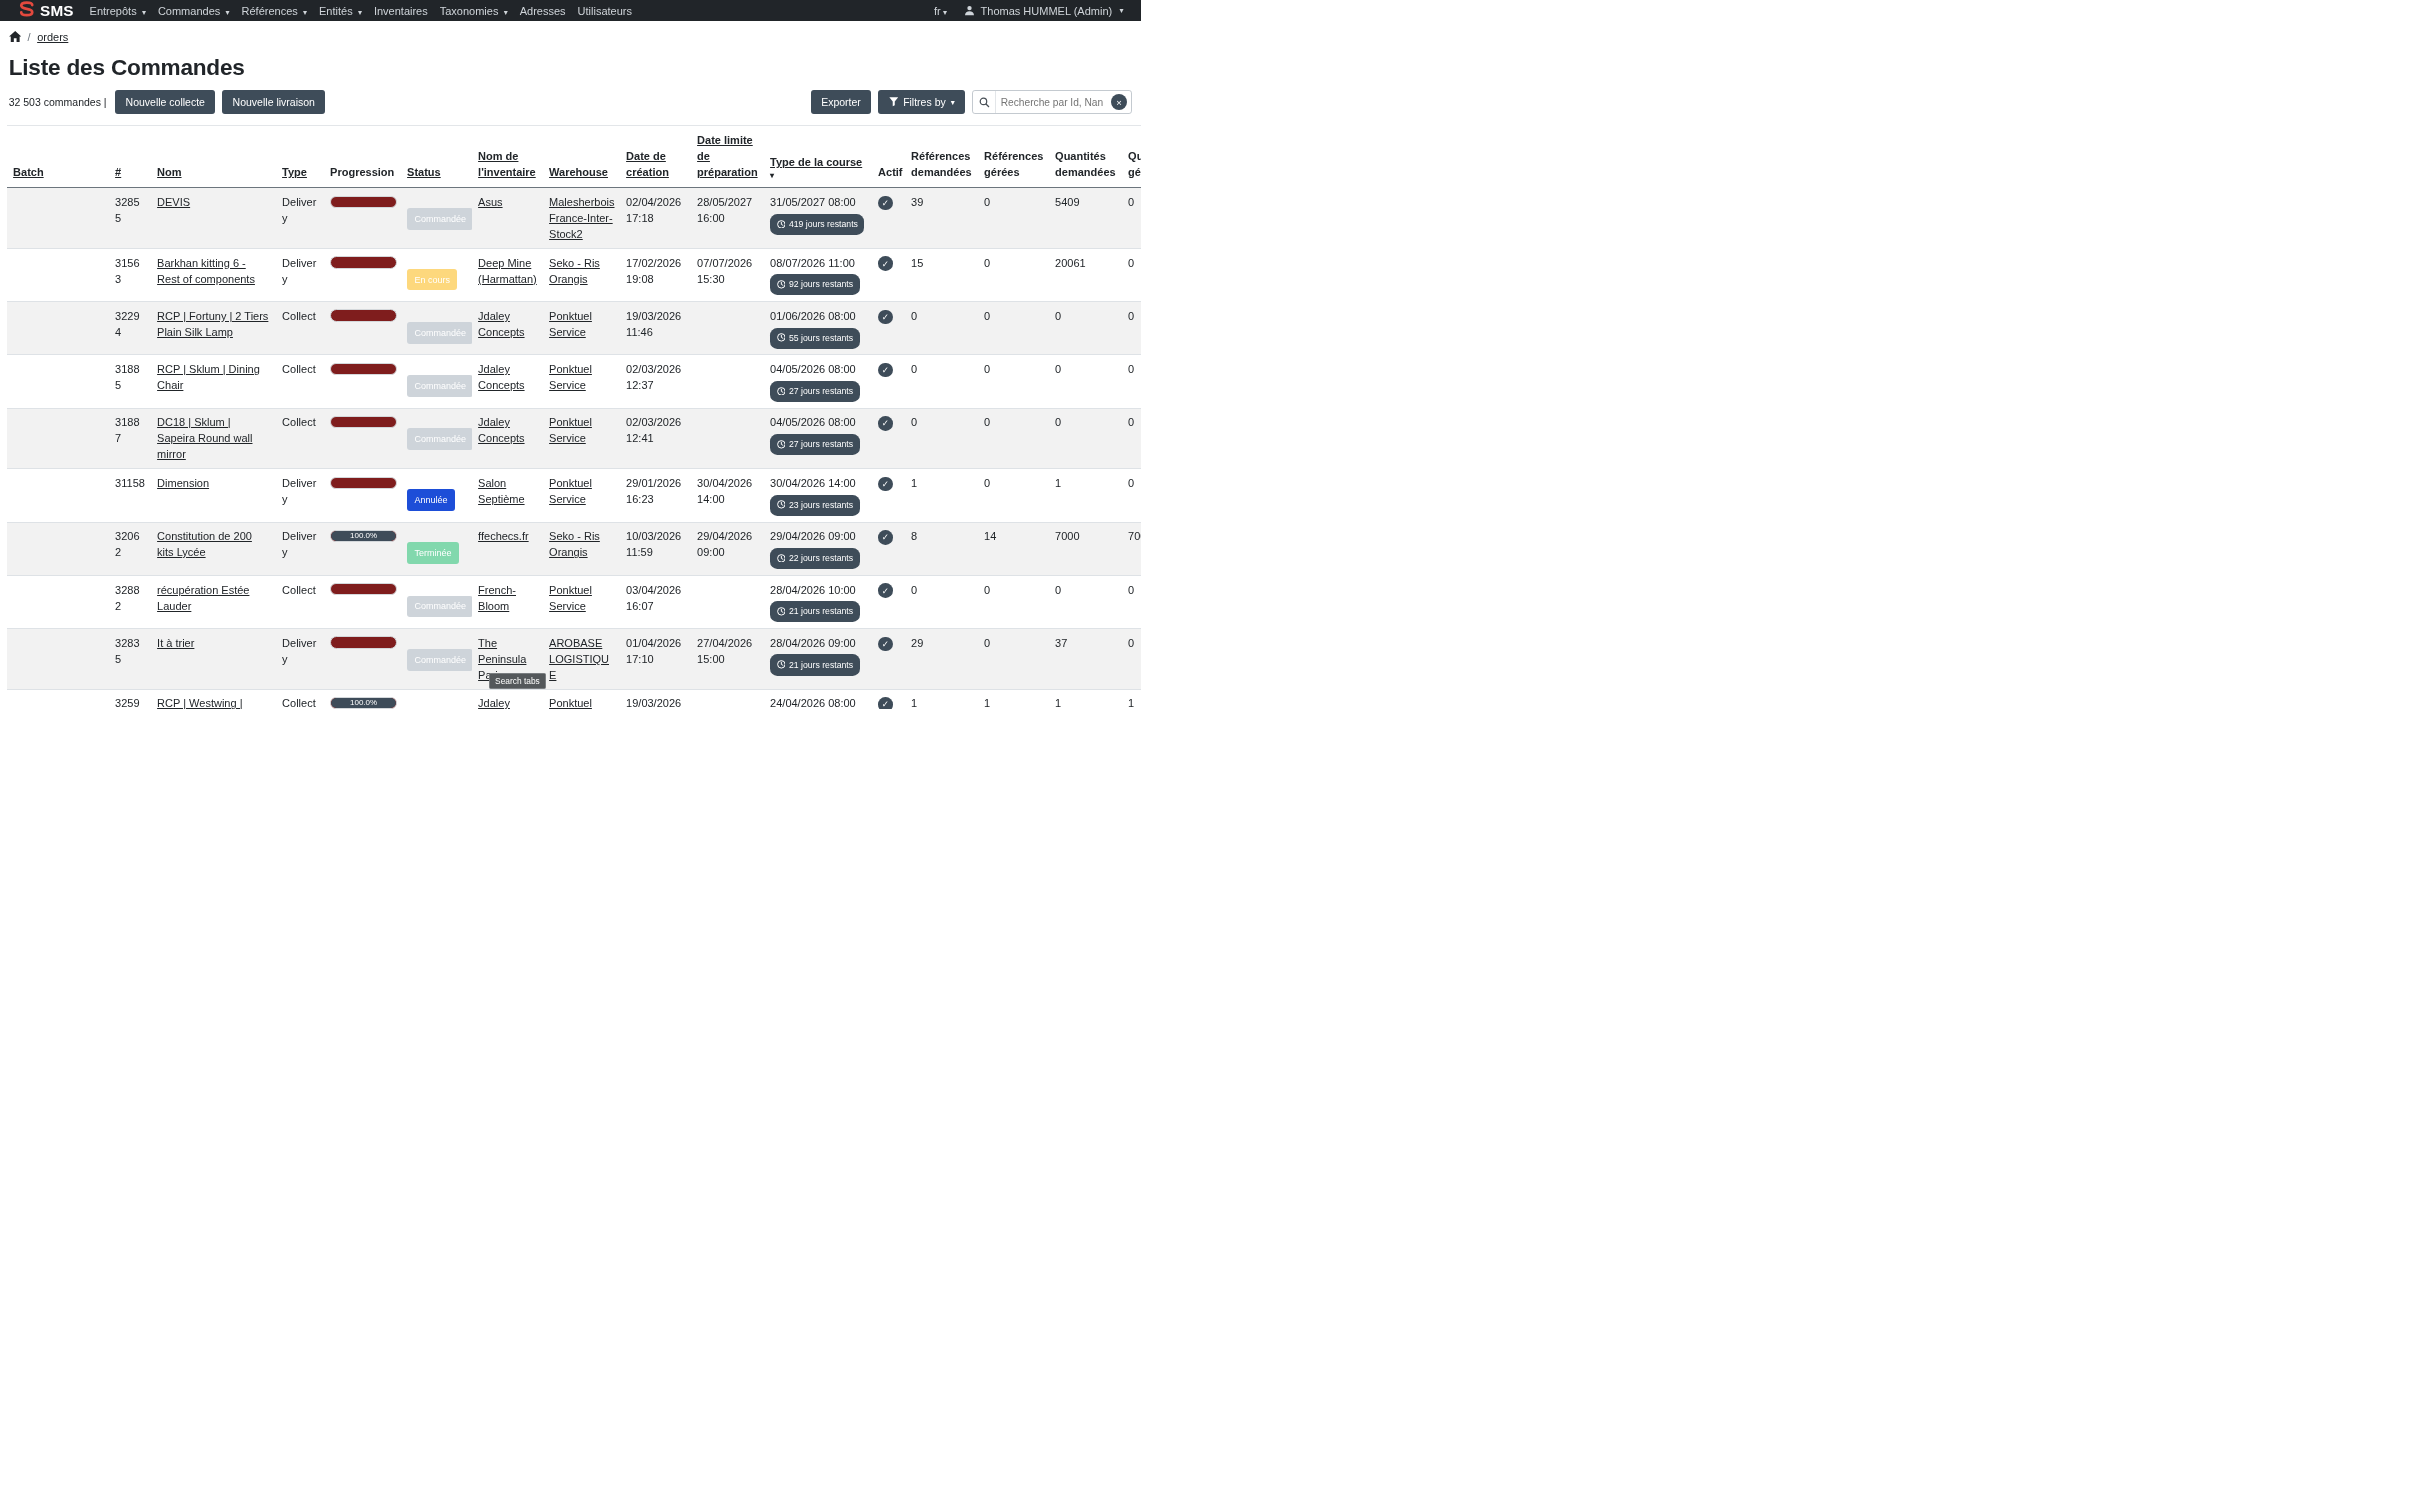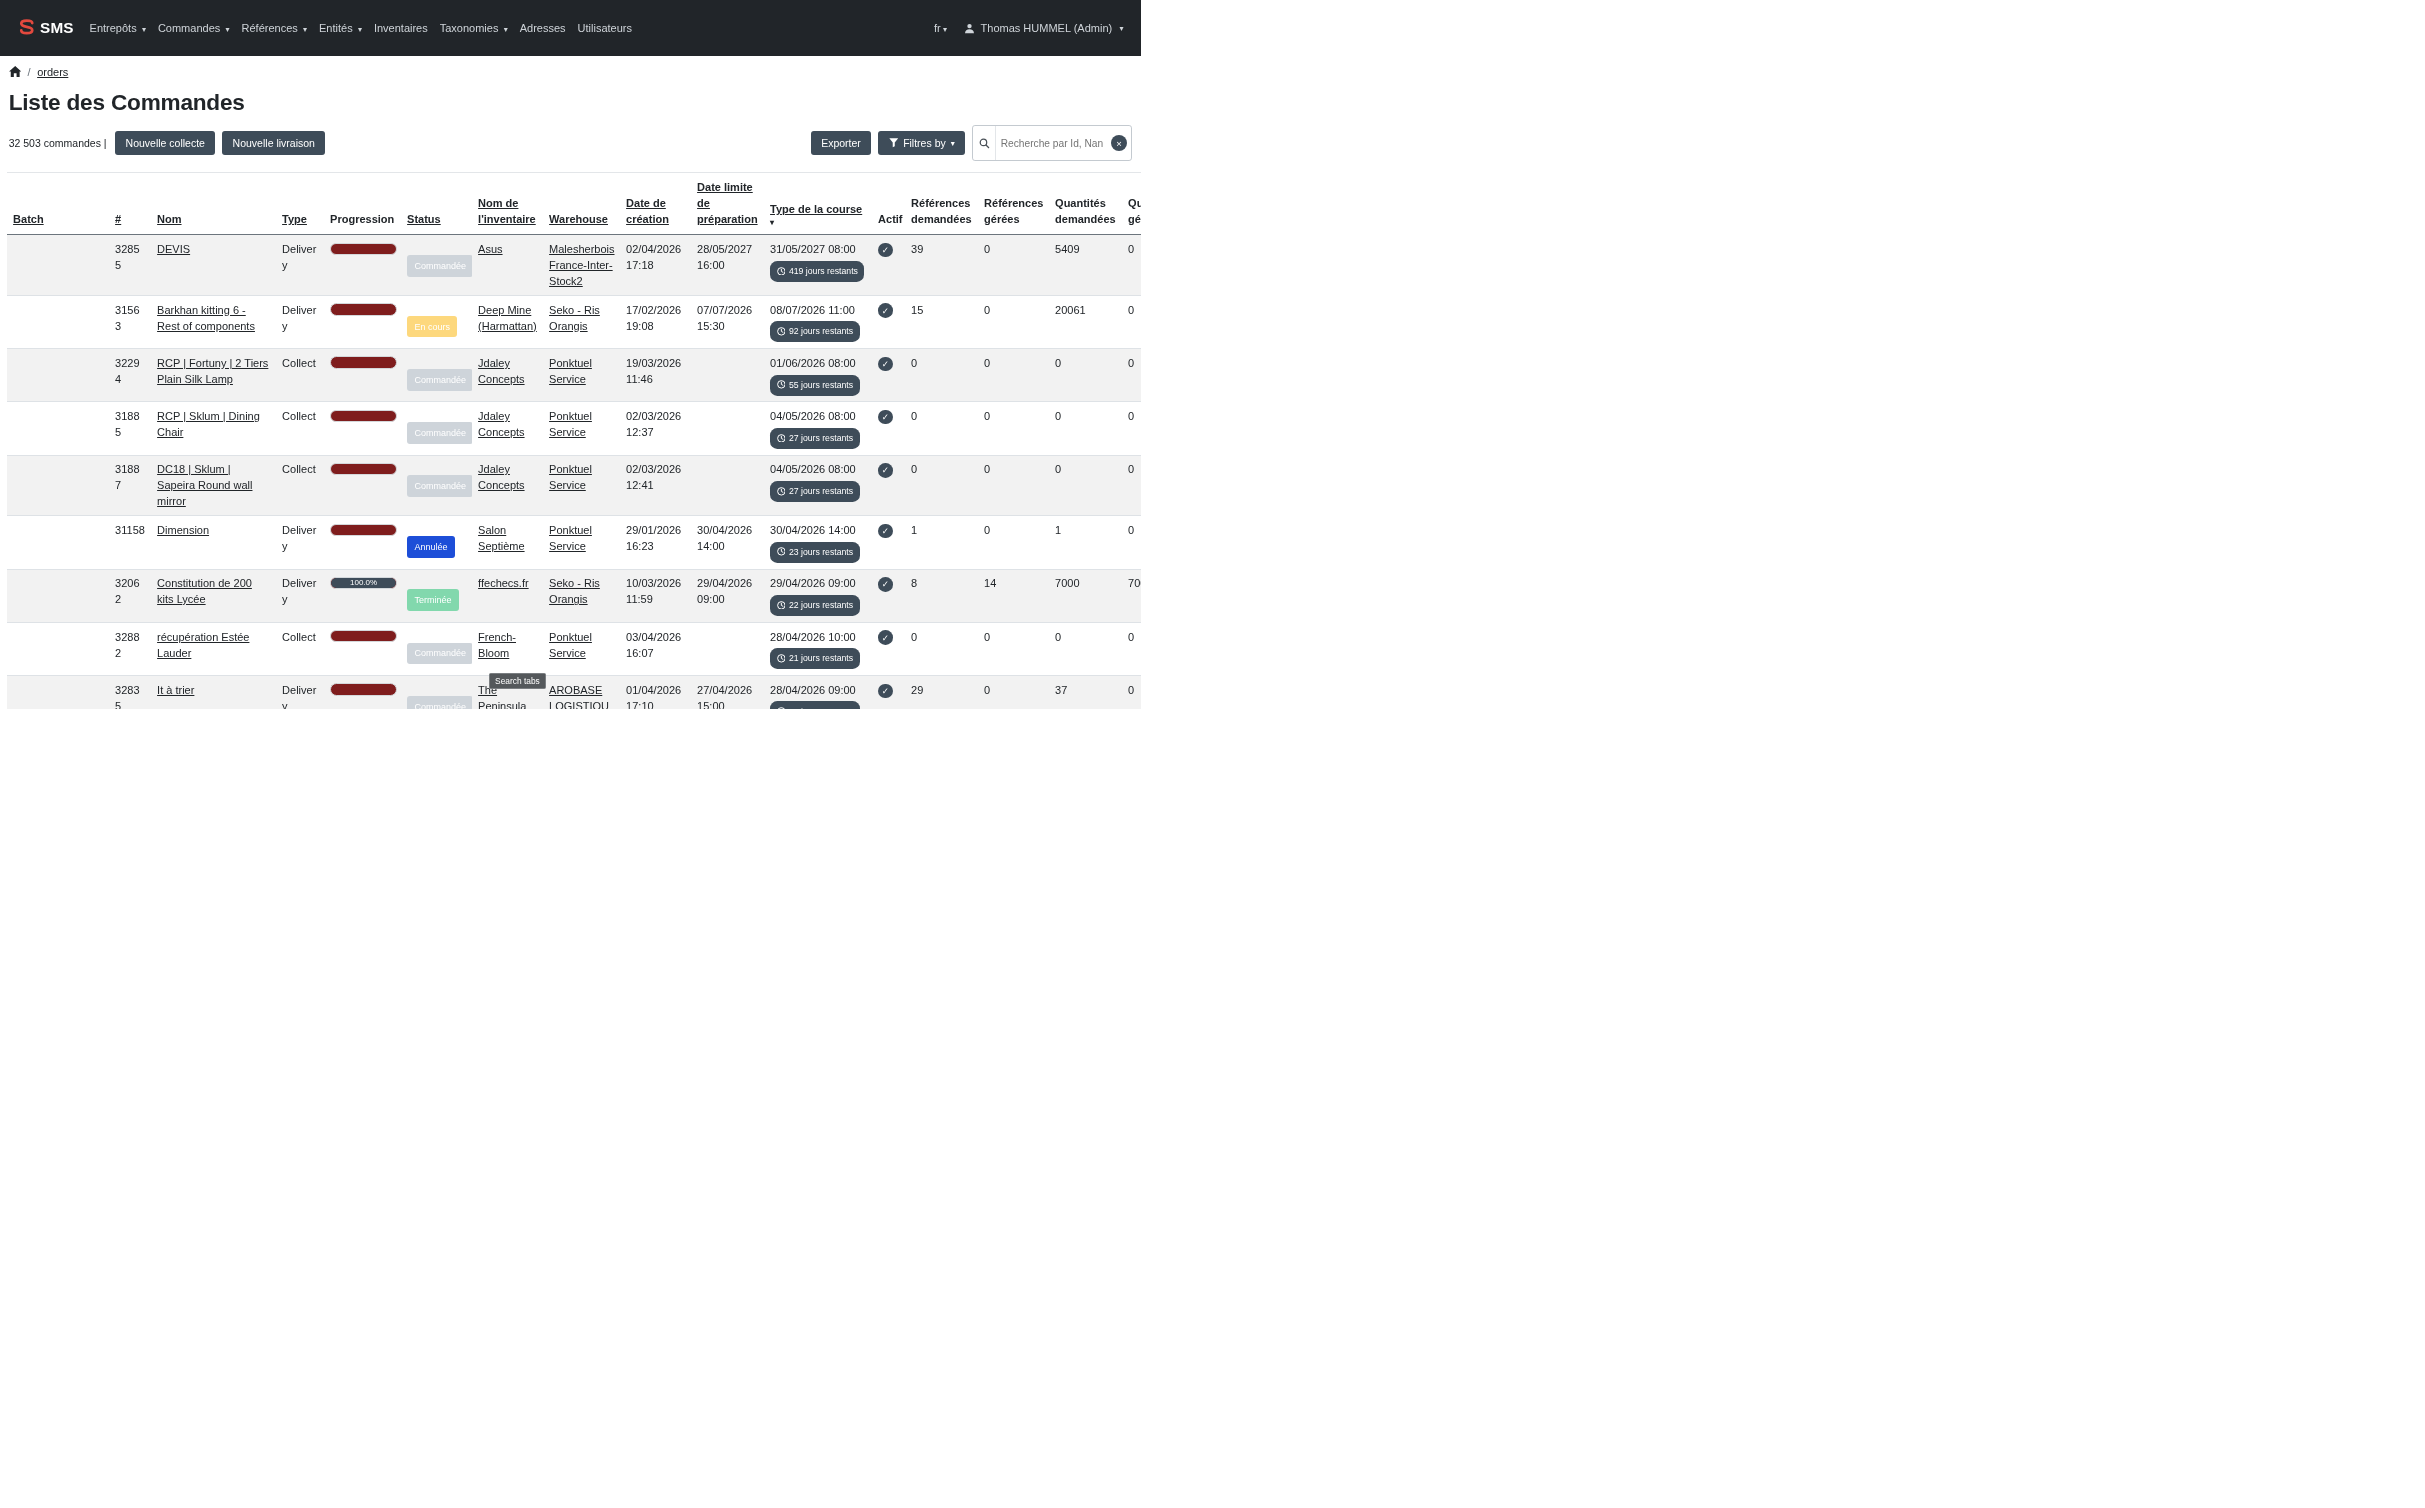--- a/index.html
+++ b/index.html
@@ -3,21 +3,21 @@
 <meta charset="utf-8">
 <style>
   * { box-sizing: border-box; }
   html,body { margin:0; padding:0; }
   body {
     width:1141px; height:709px; overflow:hidden; position:relative;
     font-family:"Liberation Sans", sans-serif; background:#fff; color:#212529;
   }
   
   .navbar {
-    height:56px; background:#212529; display:flex; align-items:center;
+    height:21px; background:#212529; display:flex; align-items:center;
     padding:0 17.5px; color:#cfd4d9; font-size:11px;
   }
   .brand { display:flex; align-items:center; gap:5.1px; margin-right:16px; cursor:pointer; }
   .brand-name { color:#fff; font-size:15.3px; font-weight:700; letter-spacing:0.1px; }
   .nav-items { display:flex; align-items:center; gap:12px; flex:1; }
   .nav-item { color:#cfd4d9; cursor:pointer; white-space:nowrap; }
   .nav-item .caret, .nav-right .caret { font-size:8px; margin-left:2.2px; }
   .nav-right { display:flex; align-items:center; gap:17.5px; }
   .nav-user { display:flex; align-items:center; gap:5.1px;text-align:center; }
   
@@ -28,21 +28,21 @@
   
   .toolbar { display:flex; align-items:center; padding:0 8.7px; gap:7.3px; }
   .count-text { font-size:10.5px; margin-right:1.5px; white-space:nowrap; }
   .btn-dark {
     background:#3e4c59; color:#fff; border:none; border-radius:2.9px;
     font-size:10.5px; padding:5.1px 10.2px; height:24px; cursor:pointer;
     display:inline-flex; align-items:center; gap:5.1px; font-family:inherit; white-space:nowrap;
   }
   .toolbar-right { margin-left:auto; display:flex; align-items:center; gap:7.3px; }
   .search-group {
-    display:flex; align-items:center; height:36px; width:160px;
+    display:flex; align-items:center; height:24px; width:160px;
     border:0.7px solid #c4cad0; border-radius:2.9px; background:#fff; overflow:hidden;
   }
   .search-icon-box { width:23px; display:flex; align-items:center; justify-content:center; border-right:0.7px solid #e3e6e9; height:100%; }
   .search-group input {
     border:none; outline:none; flex:1; font-size:10.2px; padding:0 4.4px; min-width:0;
     font-family:inherit; color:#212529;
   }
   .search-clear {
     width:16px; height:16px; min-width:16px; border-radius:50%; background:#3e4c59; color:#fff;
     display:flex; align-items:center; justify-content:center; font-size:9.5px; margin-right:4.4px;

